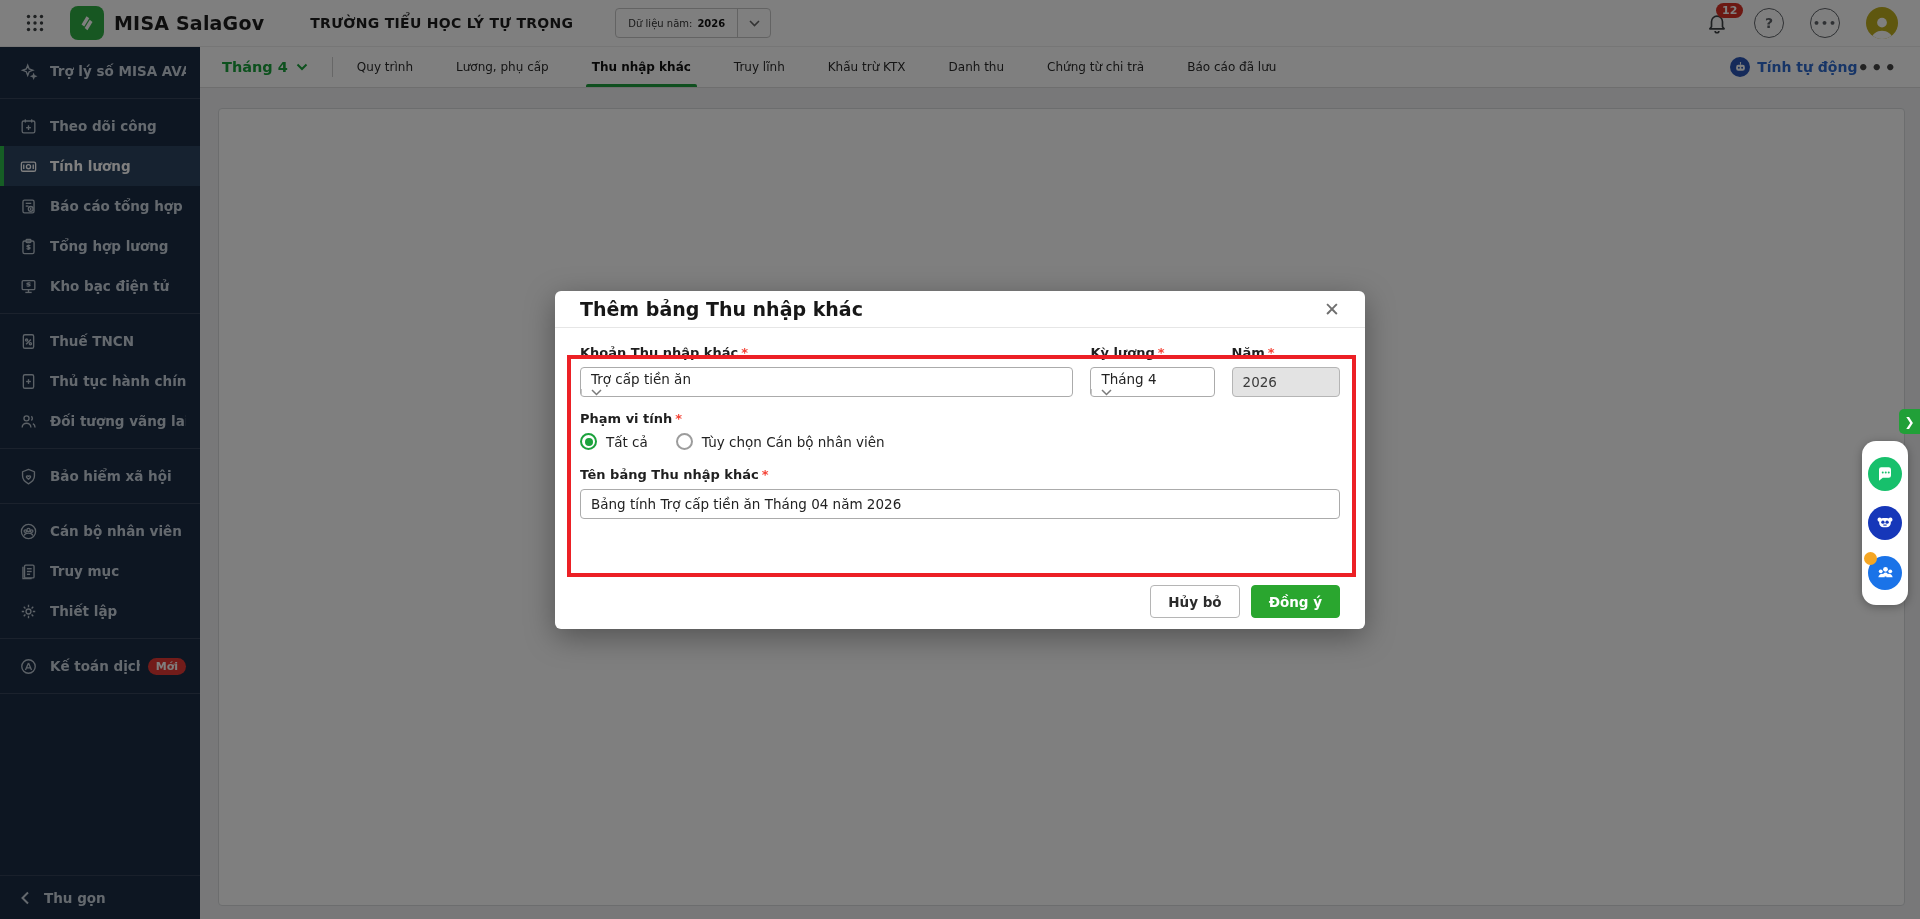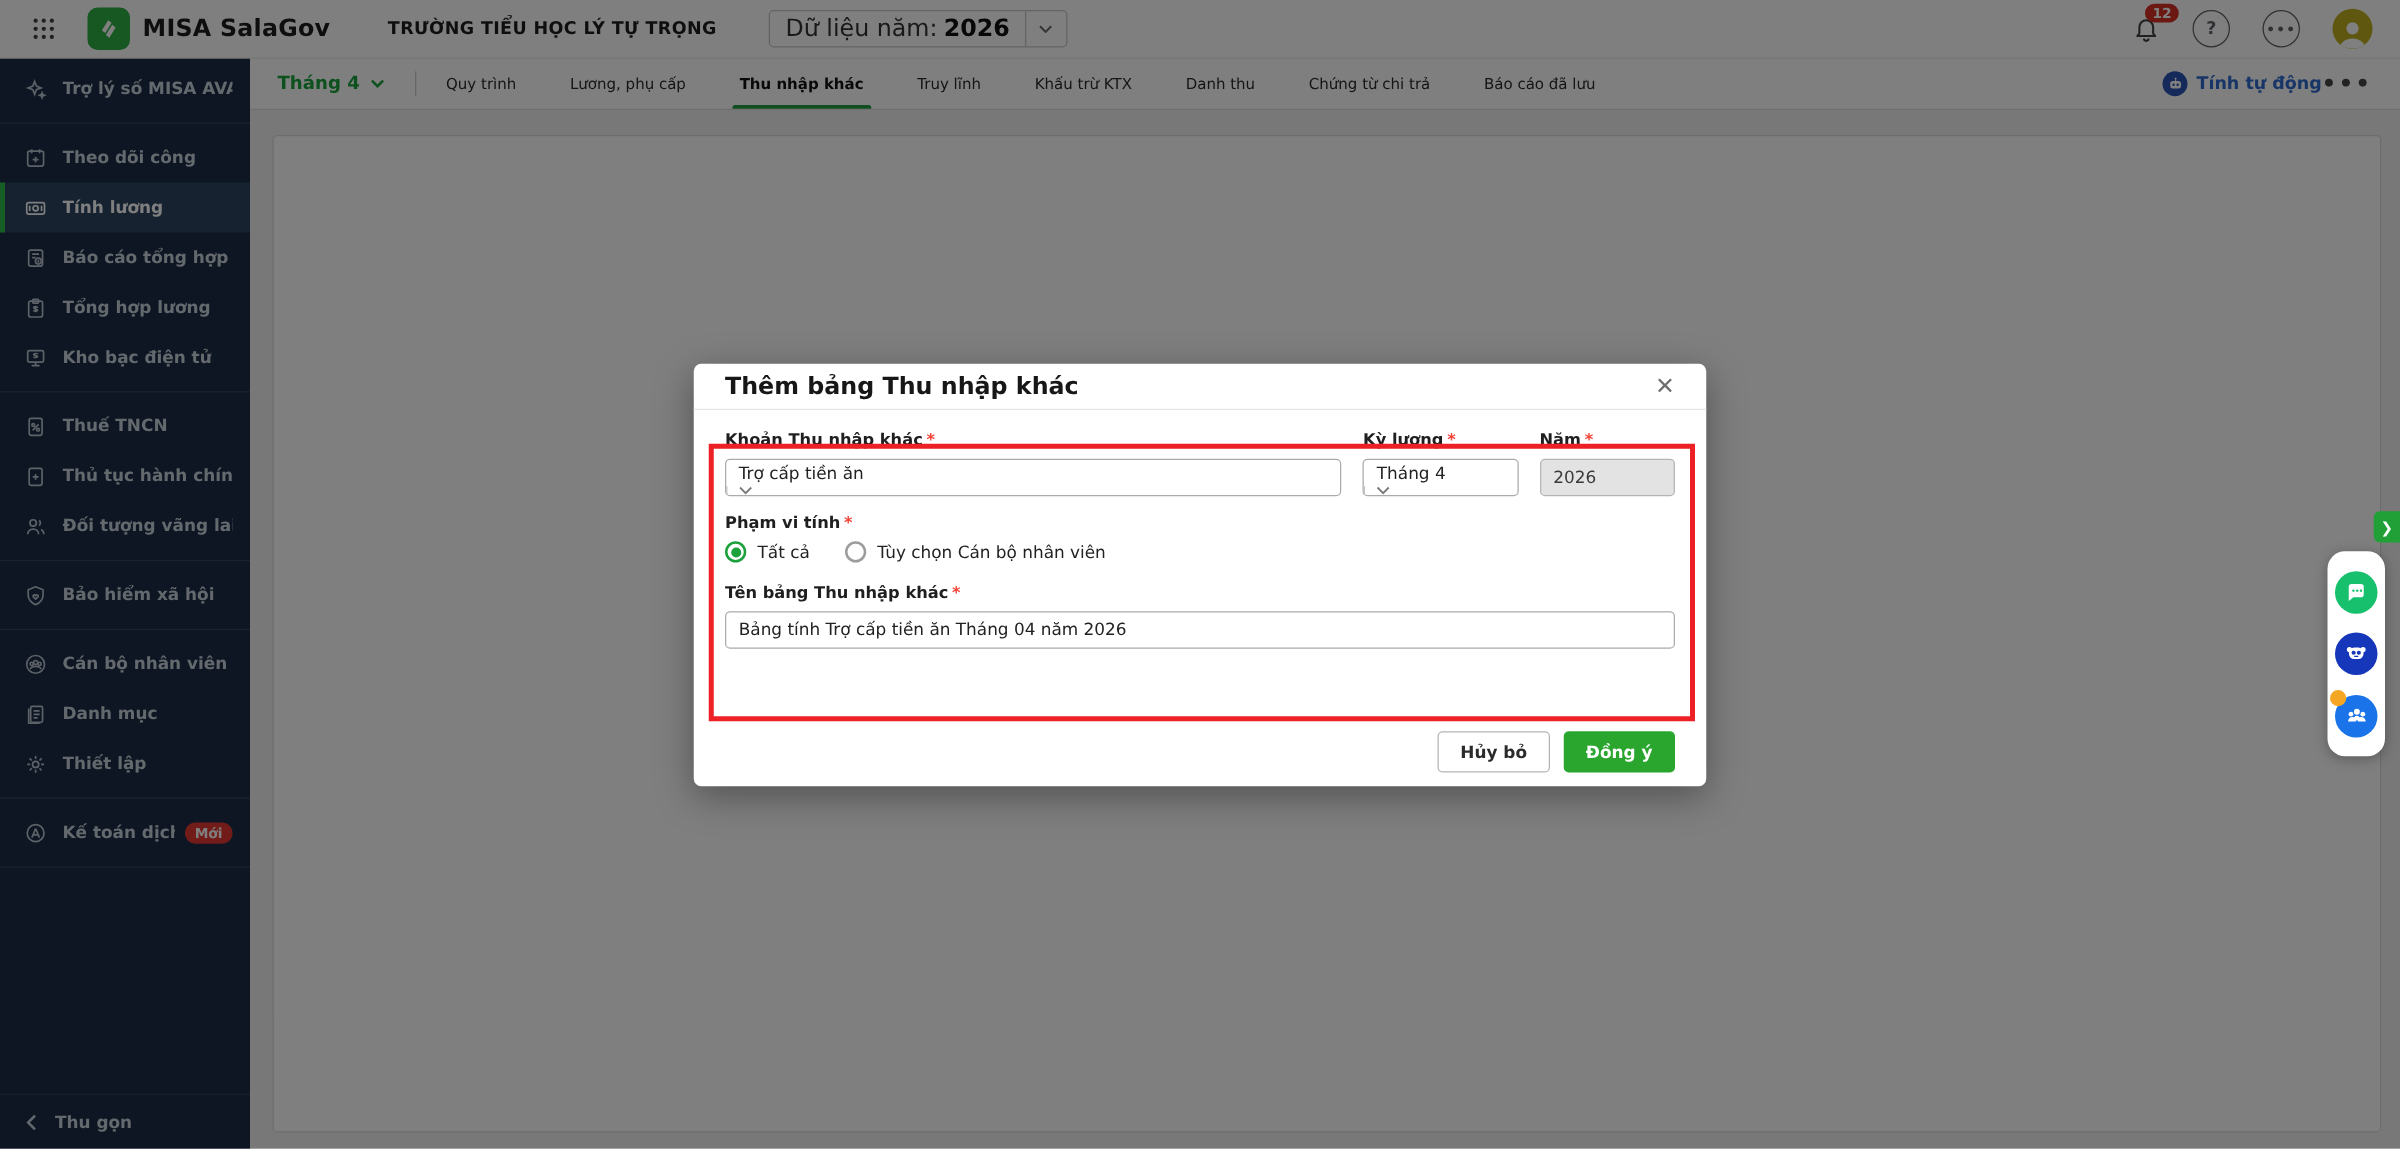--- a/index.html
+++ b/index.html
@@ -14,21 +14,21 @@
   
   .topbar {
     position:absolute; top:0; left:0; right:0; height:47px; background:#fff;
     display:flex; align-items:center; padding:0 22px; border-bottom:1px solid #ececec; z-index:2;
   }
   .grid-btn { width:26px; height:26px; display:flex; align-items:center; justify-content:center; cursor:pointer; margin-right:22px; }
   .logo-sq { width:34px; height:34px; border-radius:8px; background:#2fae44; display:flex; align-items:center; justify-content:center; margin-right:10px; }
   .app-name { font-size:19px; font-weight:bold; color:#1d1d1d; margin-right:46px; letter-spacing:.2px; }
   .org-name { font-size:14px; font-weight:bold; color:#1d1d1d; letter-spacing:.3px; margin-right:42px; }
   .year-box { display:flex; align-items:stretch; border:1px solid #c7c7c7; border-radius:4px; height:30px; overflow:hidden; }
-  .year-main { display:flex; align-items:center; padding:0 12px; font-size:19px; color:#333; border-right:1px solid #c7c7c7; }
+  .year-main { display:flex; align-items:center; padding:0 12px; font-size:10px; color:#333; border-right:1px solid #c7c7c7; }
   .year-main b { margin-left:5px; color:#111; }
   .year-chev { width:32px; display:flex; align-items:center; justify-content:center; color:#666; }
   .top-right { margin-left:auto; display:flex; align-items:center; gap:26px; }
   .icon-circle { width:30px; height:30px; border-radius:50%; border:1.6px solid #5f6368; color:#5f6368;
     display:flex; align-items:center; justify-content:center; font-size:14px; font-weight:bold; cursor:pointer; }
   .bell-wrap { position:relative; cursor:pointer; }
   .noti-badge { position:absolute; top:-8px; left:10px; background:#d93025; color:#fff; font-size:11px; font-weight:bold;
     border-radius:9px; padding:1px 6px; }
   .avatar { width:32px; height:32px; border-radius:50%; background:#bfae1f; display:flex; align-items:flex-end; justify-content:center; overflow:hidden; cursor:pointer; }
 
@@ -312,21 +312,21 @@
       <div class="side-item">
         <span class="si">
           <svg width="19" height="19" viewBox="0 0 24 24" fill="none" stroke-width="1.7">
               <rect x="7" y="4" width="12" height="16" rx="1.5"></rect>
               <path d="M5 6v15h11"></path>
               <line x1="10" y1="8.5" x2="16" y2="8.5"></line>
               <line x1="10" y1="12" x2="16" y2="12"></line>
               <line x1="10" y1="15.5" x2="14" y2="15.5"></line>
             </svg>
         </span>
-        <span class="side-label">Danh mục</span>
+        <span class="side-label">Truy mục</span>
       </div>
 
       <div class="side-item">
         <span class="si">
           <svg width="19" height="19" viewBox="0 0 24 24" fill="none" stroke-width="1.7">
               <circle cx="12" cy="12" r="3.1"></circle>
               <path d="M12 3.5v3M12 17.5v3M3.5 12h3M17.5 12h3M6 6l2.1 2.1M15.9 15.9L18 18M18 6l-2.1 2.1M8.1 15.9L6 18"></path>
             </svg>
         </span>
         <span class="side-label">Thiết lập</span>

